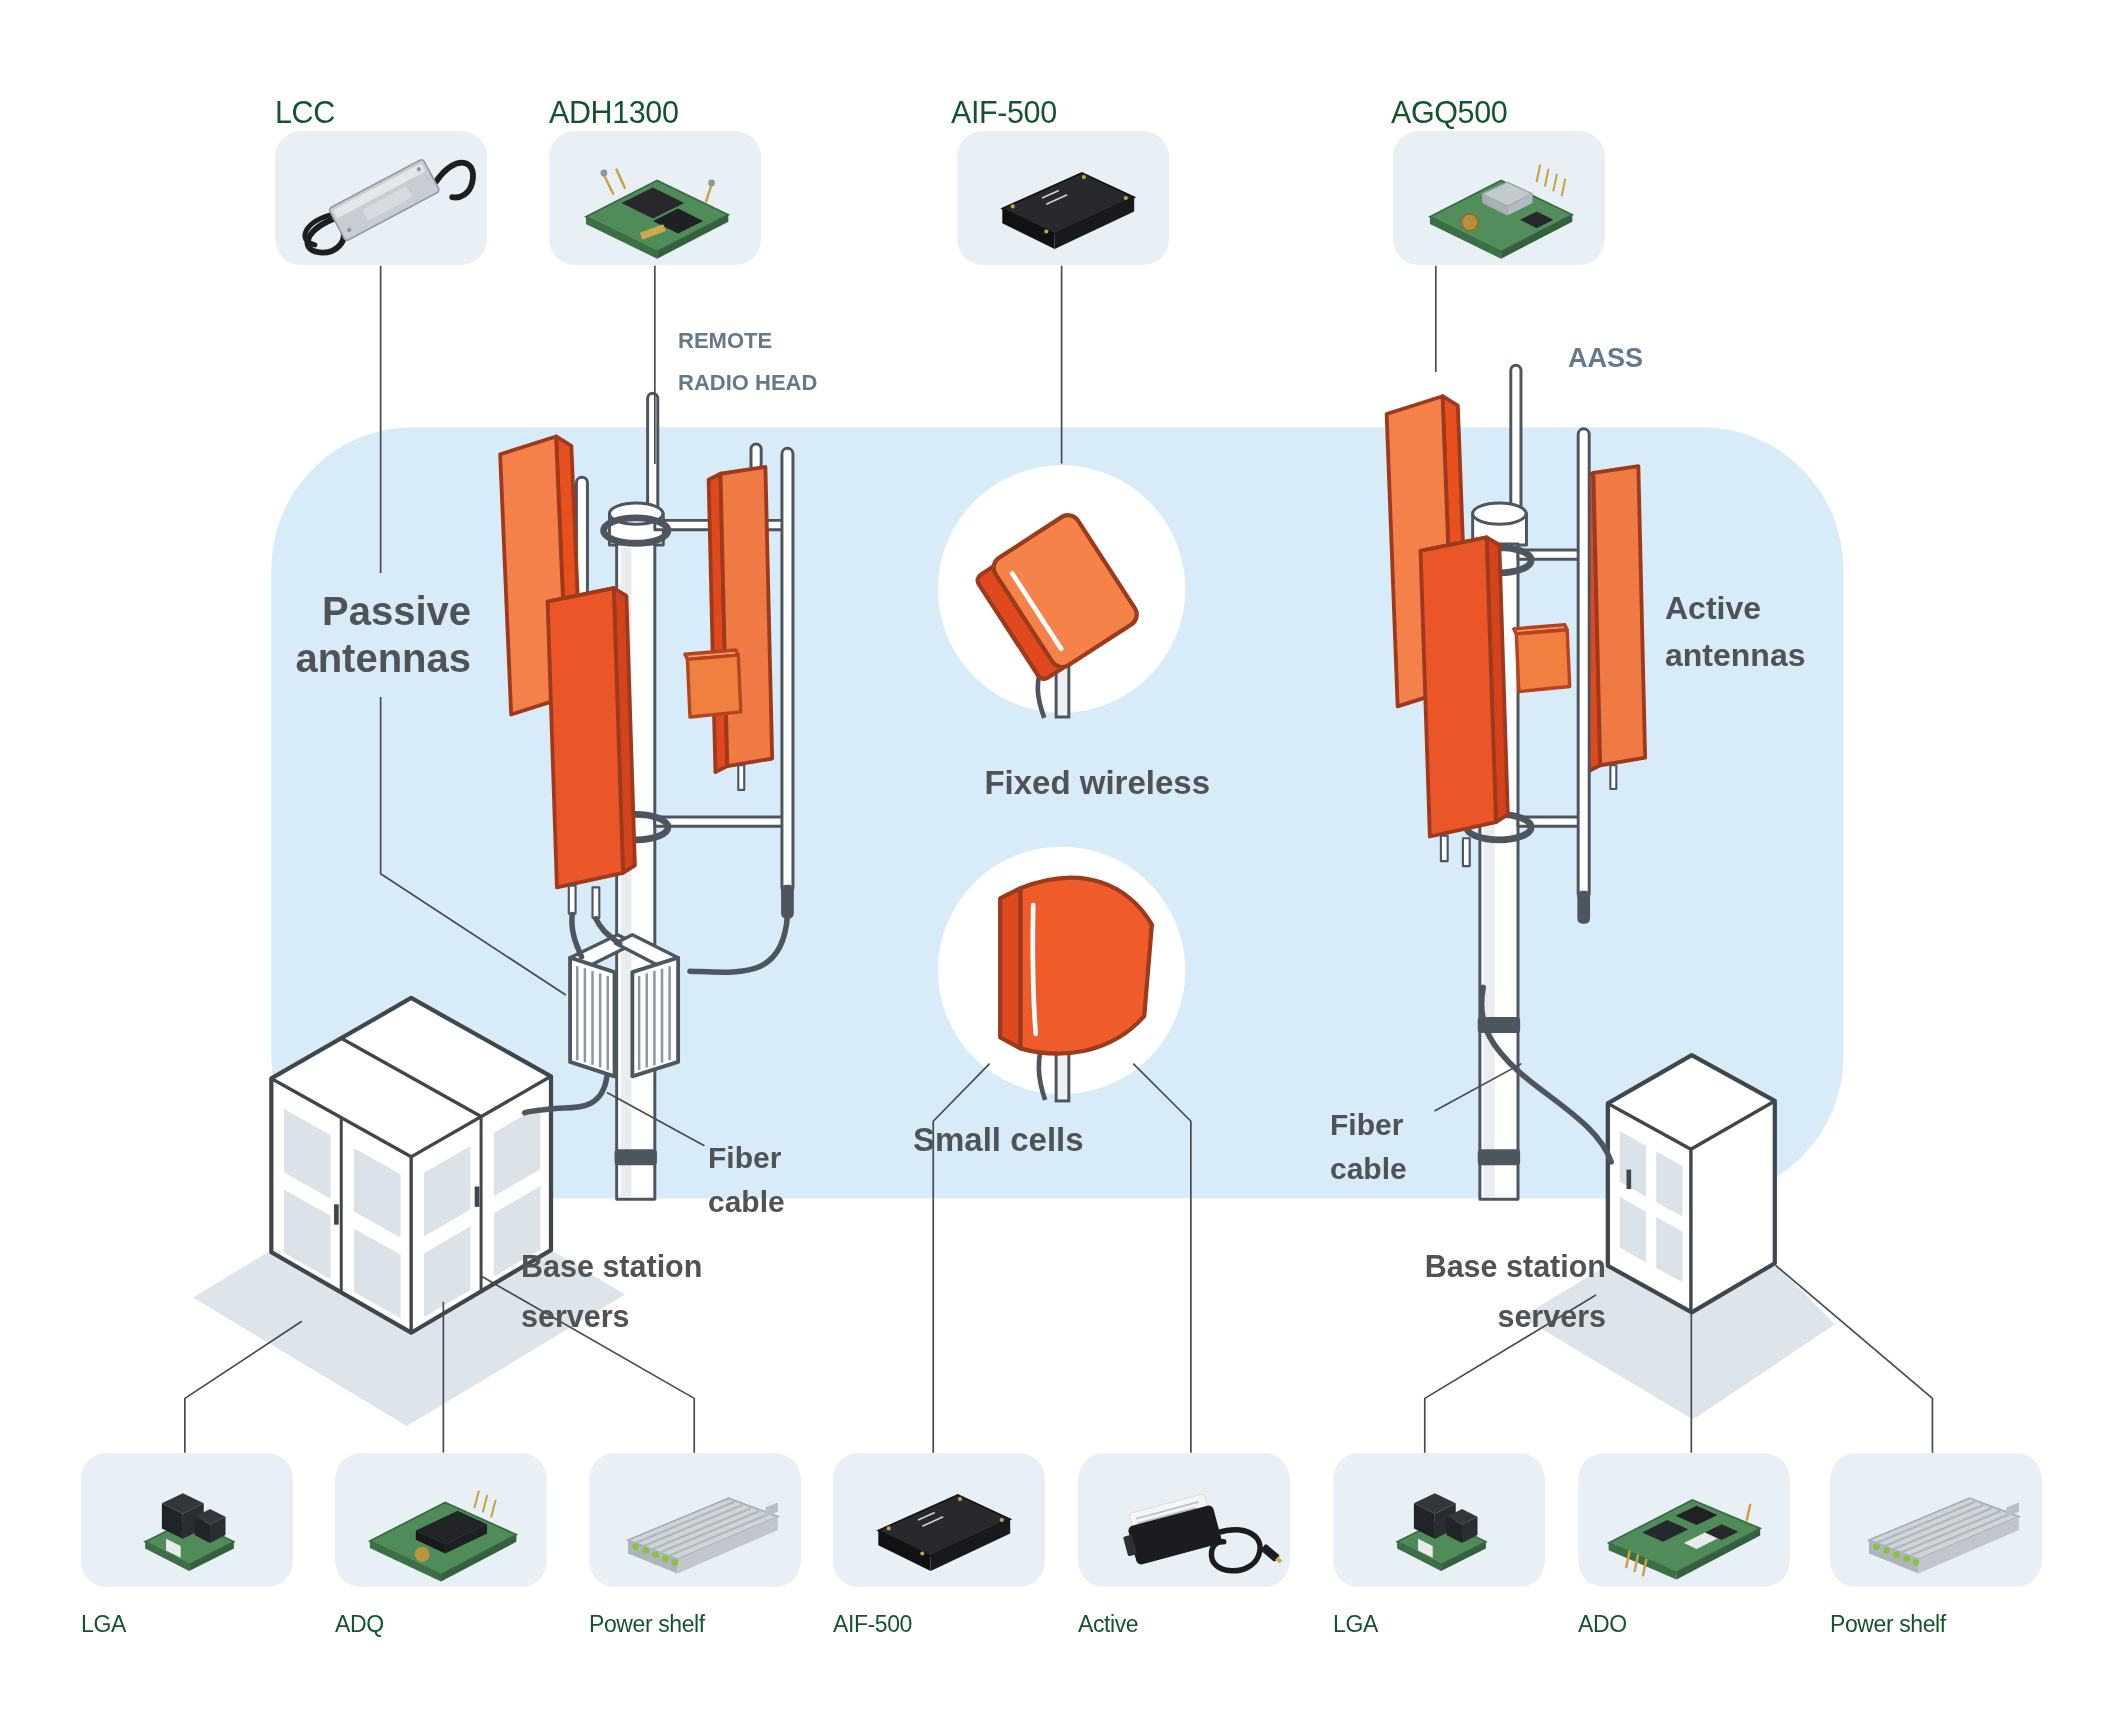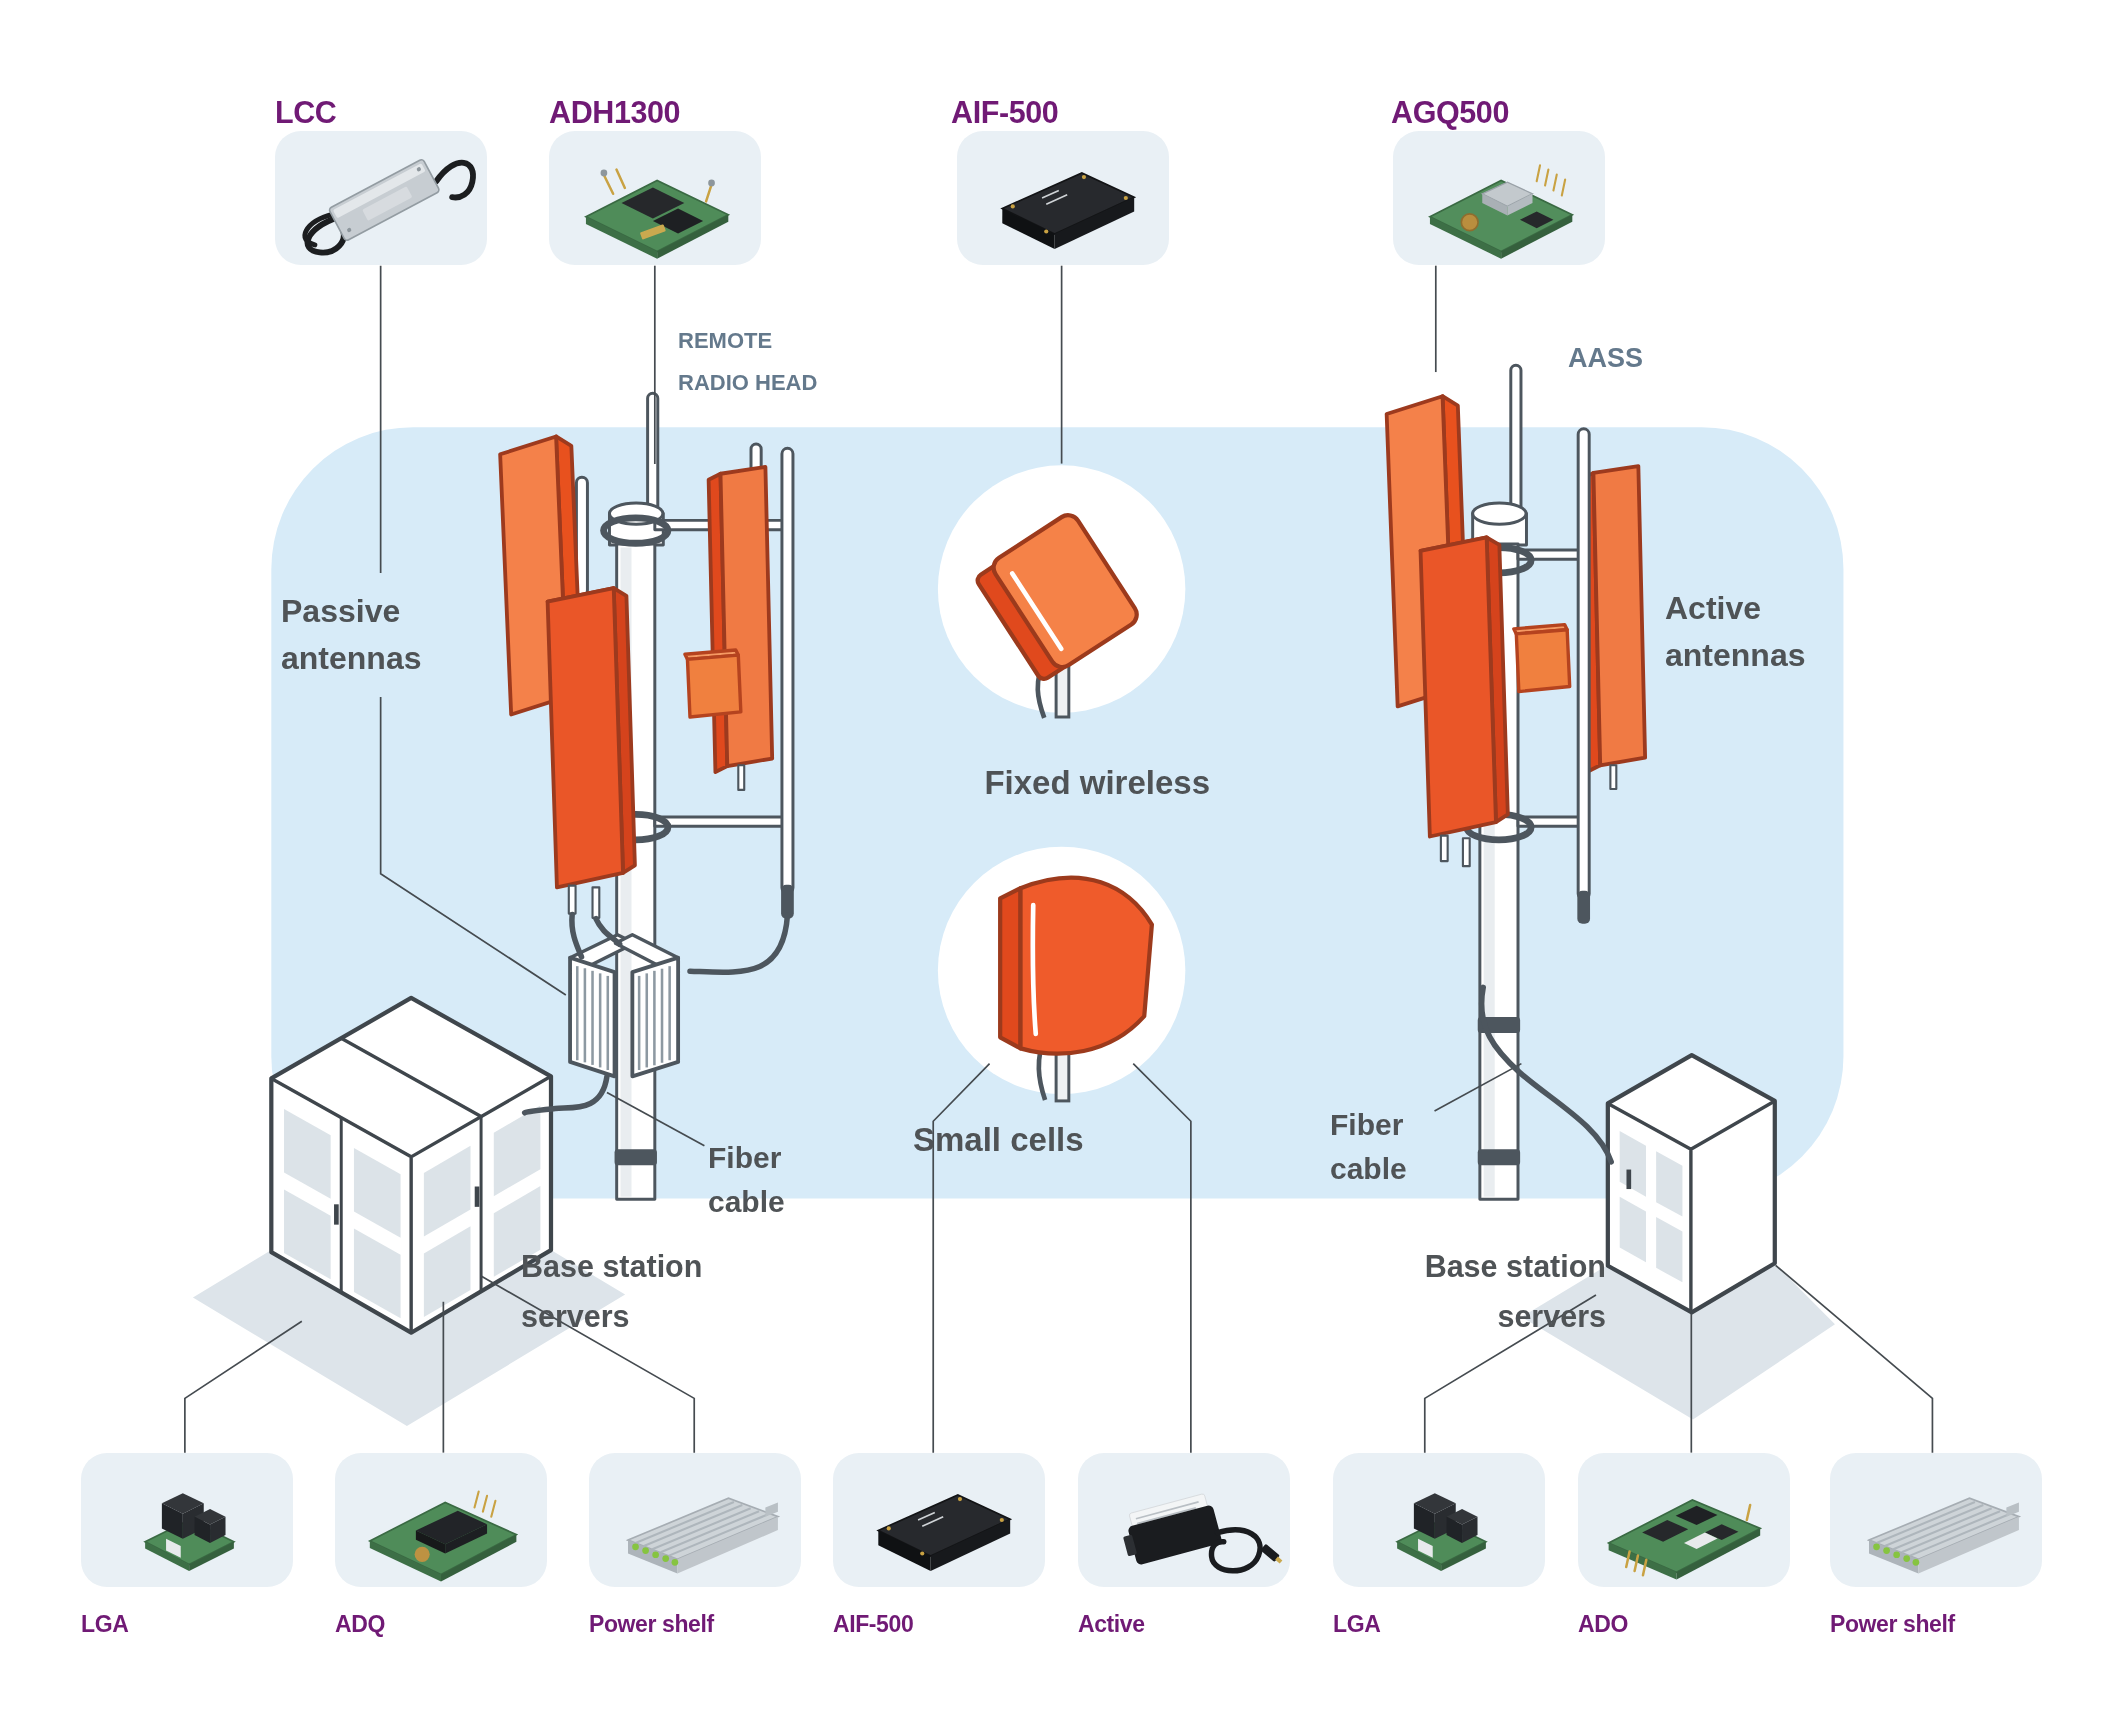--- a/index.html
+++ b/index.html
@@ -1,21 +1,21 @@
 <!DOCTYPE html>
 <html style="font-size:6.8px"><head>
 <meta charset="utf-8">
 <style>
   html,body{margin:0;padding:0;}
   body{width:2119px;height:1734px;position:relative;background:#ffffff;
        font-family:"Liberation Sans",sans-serif;overflow:hidden;}
   .art{position:absolute;left:0;top:0;}
   .card{position:absolute;width:212px;height:134px;background:#e9f0f5;border-radius:26px;}
   .picon{position:absolute;left:0;top:0;width:100%;height:100%;}
-  .plabel{position:absolute;font-weight:700;color:#701a75;font-size:30.5px;
+  .plabel{position:absolute;font-weight:400;color:#14532d;font-size:30.5px;
           letter-spacing:-0.4px;white-space:nowrap;}
   .plabel.b{font-size:23px;}
   .ann{position:absolute;font-weight:700;white-space:nowrap;color:#4f5356;}
   .ann.bluegrey{color:#64798c;}
   .hidden-defs{position:absolute;width:0;height:0;overflow:hidden;}
 </style>
 </head>
 <body>
 
 <svg class="art" viewBox="0 0 5000 4092" width="2119" height="1734">
@@ -361,21 +361,21 @@
       <use href="#icon-agq"></use>
     </svg>
 </div>
 
 <div class="ann bluegrey" style="left:678px;top:320px;font-size:22px;line-height:42px">
   <div>REMOTE</div>
   <div>RADIO HEAD</div>
 </div>
 <div class="ann bluegrey" style="left:1568px;top:343px;font-size:27px">AASS</div>
 
-<div class="ann" style="left:281px;top:588px;width:203px;text-align:left;font-size:32px;line-height:47px">
+<div class="ann" style="left:268px;top:588px;width:203px;text-align:right;font-size:40px;line-height:47px">
   <div>Passive</div>
   <div>antennas</div>
 </div>
 <div class="ann" style="left:1665px;top:585px;font-size:32px;line-height:47px">
   <div>Active</div>
   <div>antennas</div>
 </div>
 
 <div class="ann" style="left:913px;top:764px;width:297px;text-align:right;font-size:33px">Fixed wireless</div>
 <div class="ann" style="left:913px;top:1121px;width:297px;font-size:33px">Small cells</div>

